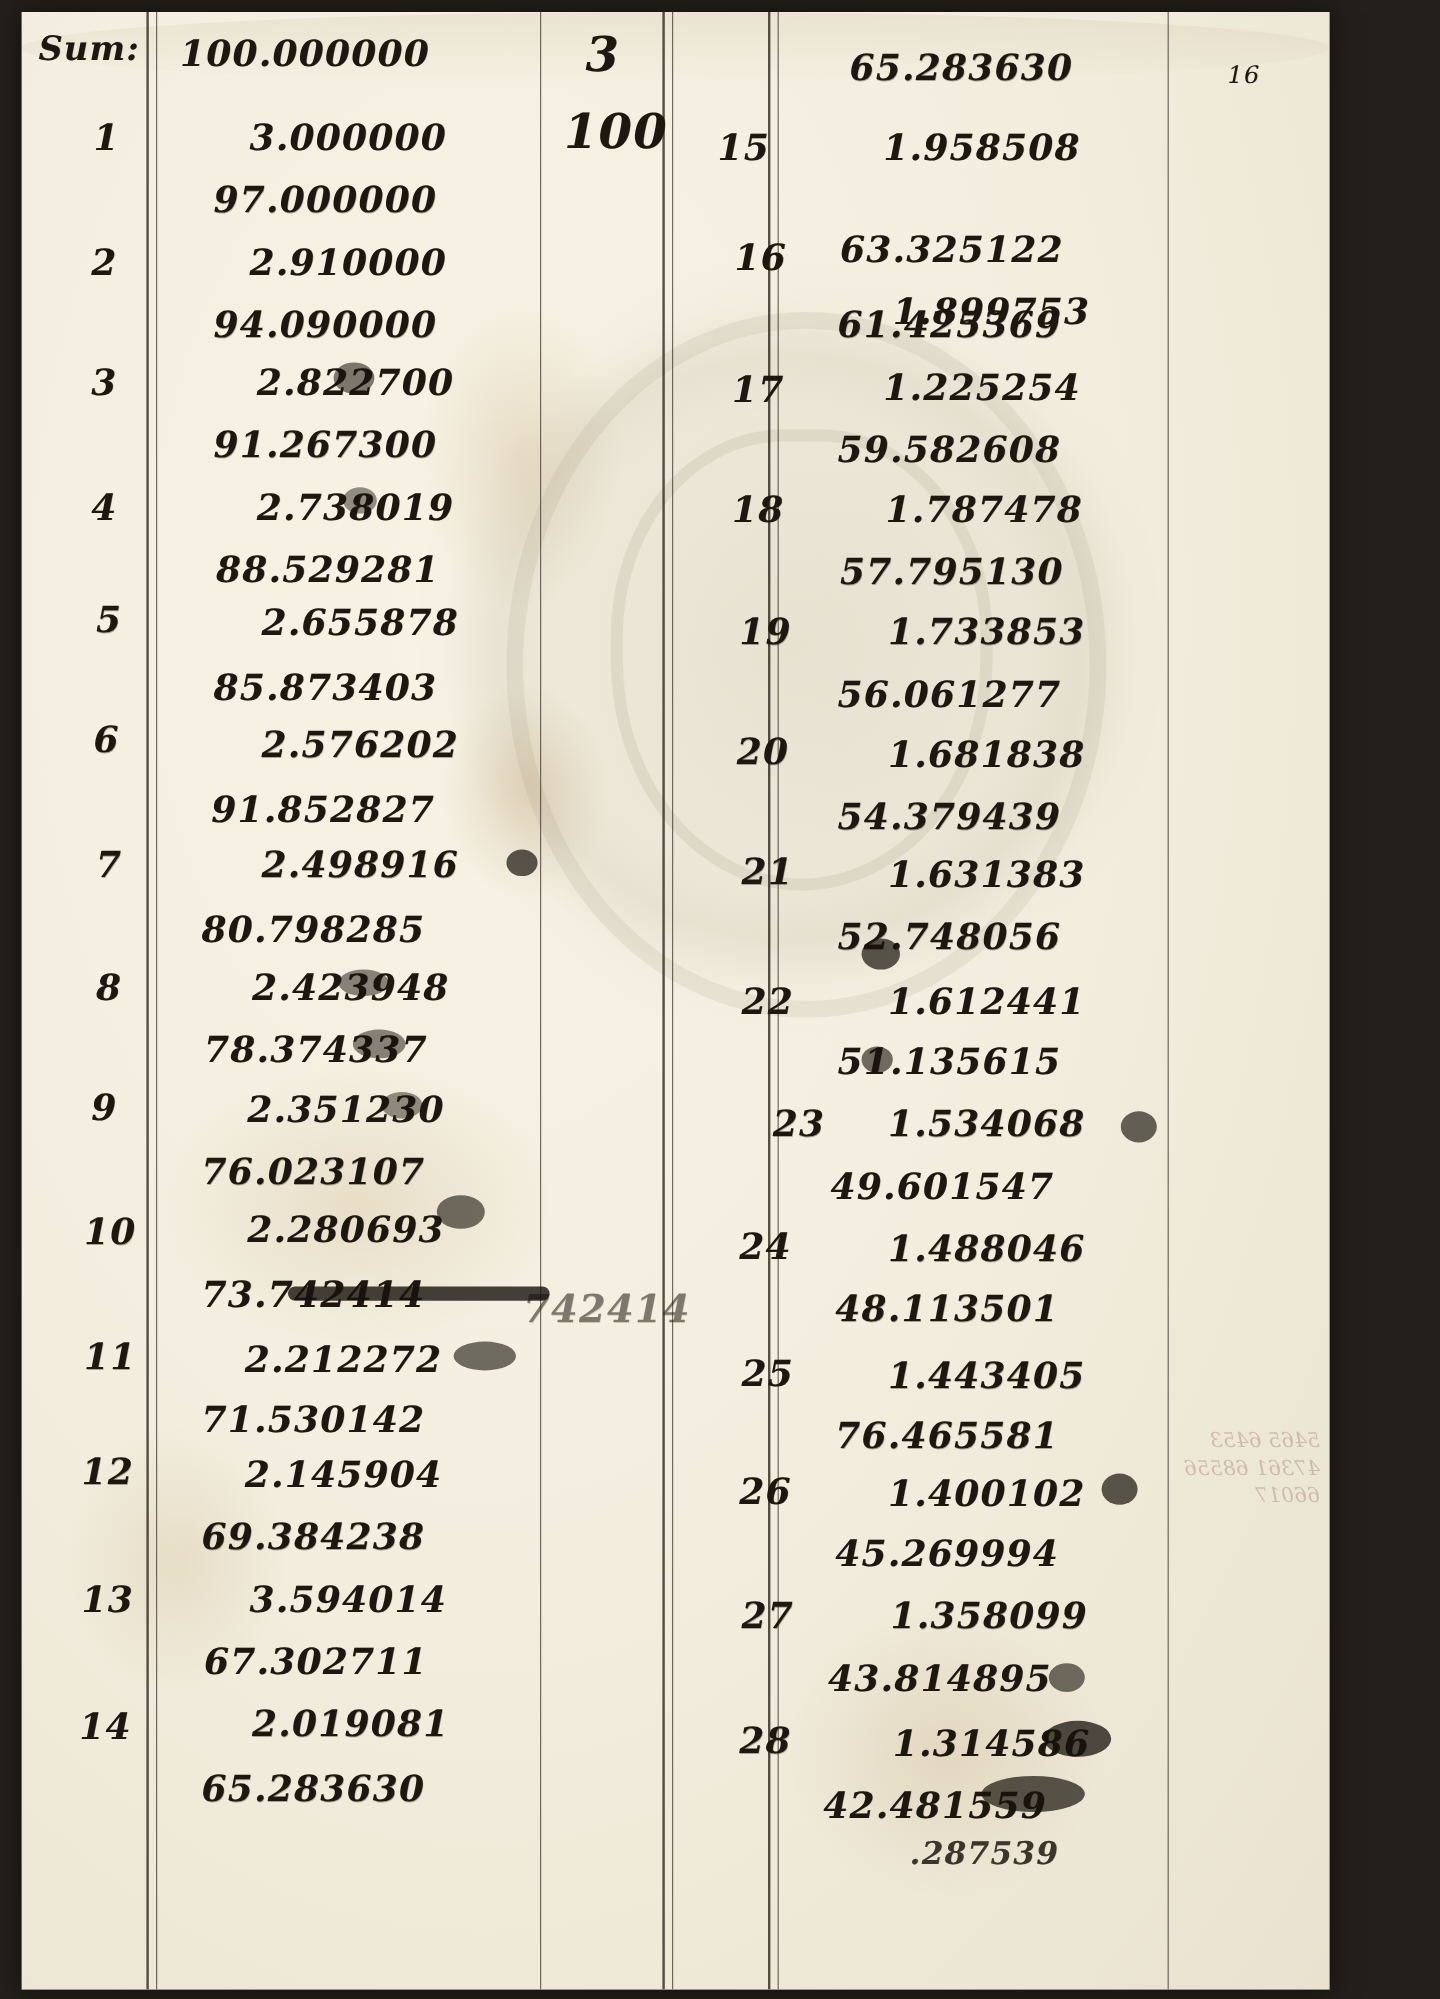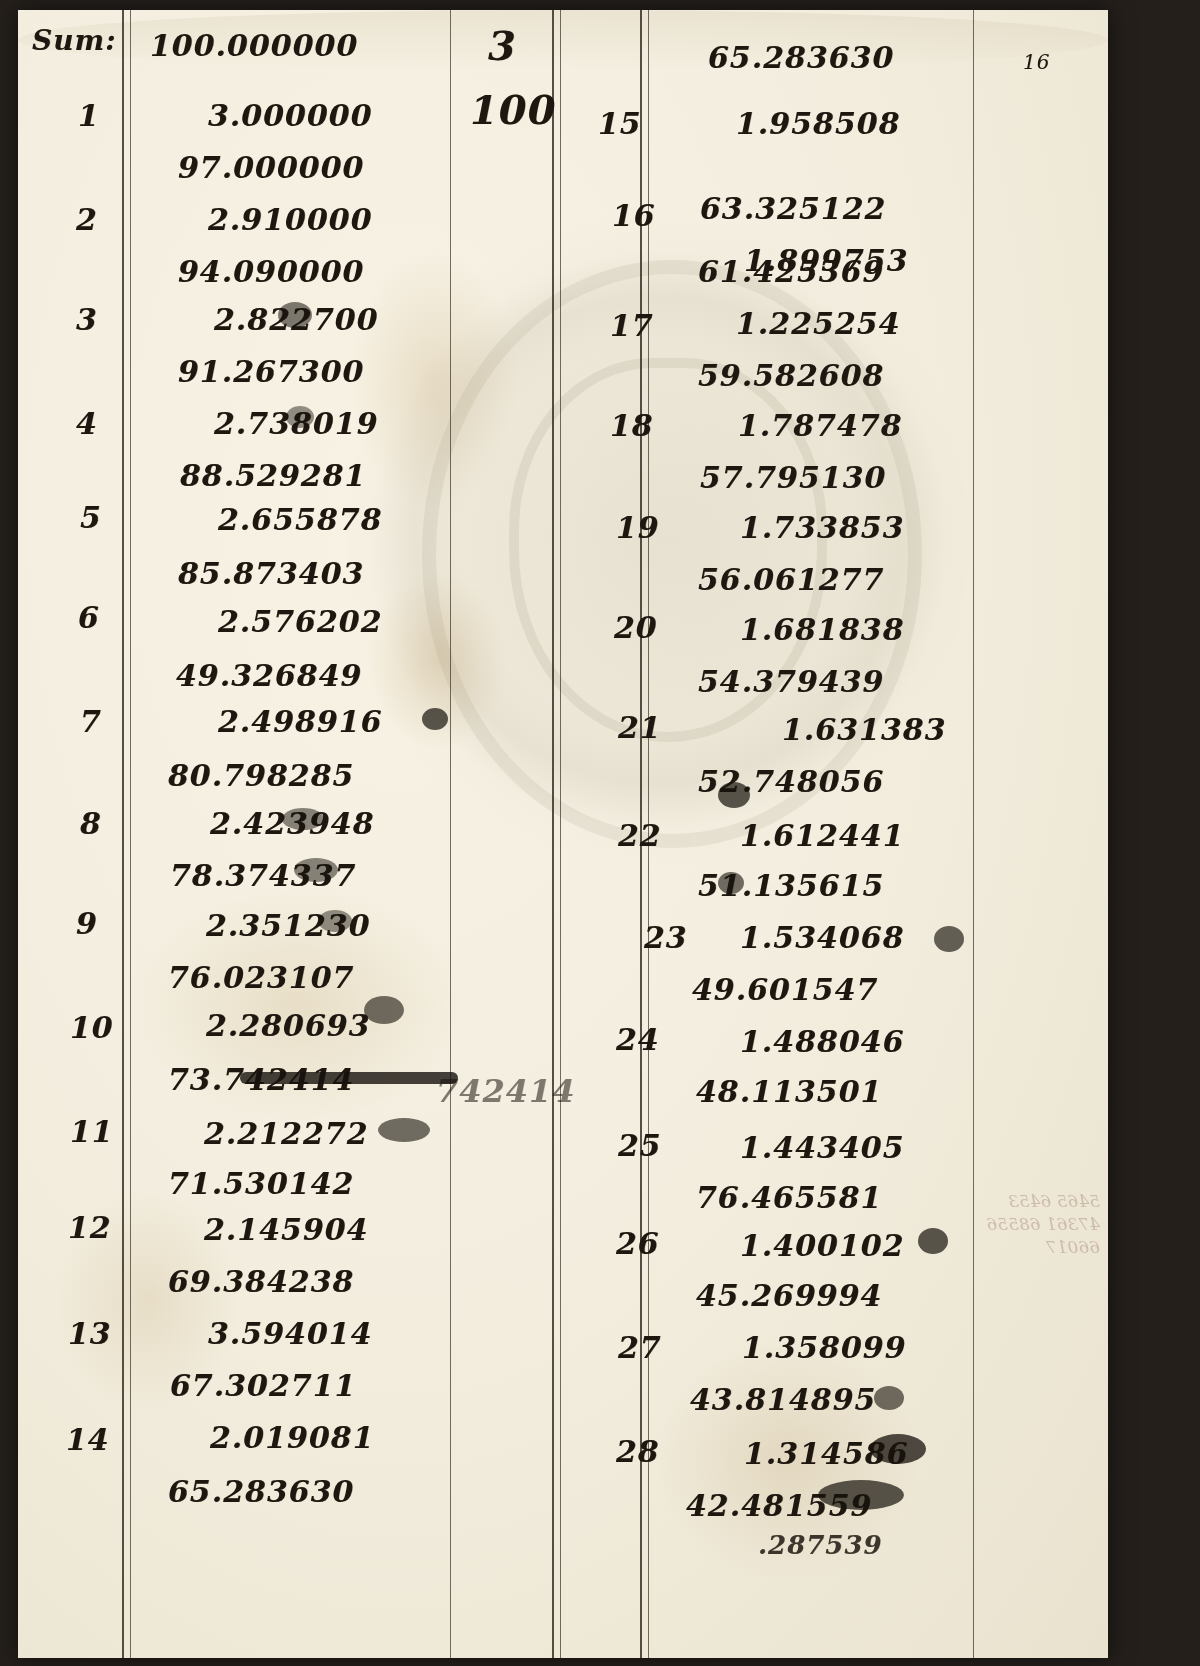--- a/index.html
+++ b/index.html
@@ -177,21 +177,21 @@
     <div class="hw idx" style="left:58px;top:396px;">4</div>
     <div class="hw num" style="left:196px;top:396px;">2.738019</div>
     <div class="hw num" style="left:162px;top:448px;">88.529281</div>
 
     <div class="hw idx" style="left:62px;top:490px;">5</div>
     <div class="hw num" style="left:200px;top:492px;">2.655878</div>
     <div class="hw num" style="left:160px;top:546px;">85.873403</div>
 
     <div class="hw idx" style="left:60px;top:590px;">6</div>
     <div class="hw num" style="left:200px;top:594px;">2.576202</div>
-    <div class="hw num" style="left:158px;top:648px;">49.326849</div>
+    <div class="hw num" style="left:158px;top:648px;">91.852827</div>
 
     <div class="hw idx" style="left:62px;top:694px;">7</div>
     <div class="hw num" style="left:200px;top:694px;">2.498916</div>
     <div class="hw num" style="left:150px;top:748px;">80.798285</div>
 
     <div class="hw idx" style="left:62px;top:796px;">8</div>
     <div class="hw num" style="left:192px;top:796px;">2.423948</div>
     <div class="hw num" style="left:152px;top:848px;">78.374337</div>
 
     <div class="hw idx" style="left:58px;top:896px;">9</div>
@@ -237,21 +237,21 @@
 
     <div class="hw idx" style="left:598px;top:500px;">19</div>
     <div class="hw num" style="left:722px;top:500px;">1.733853</div>
     <div class="hw num" style="left:680px;top:552px;">56.061277</div>
 
     <div class="hw idx" style="left:596px;top:600px;">20</div>
     <div class="hw num" style="left:722px;top:602px;">1.681838</div>
     <div class="hw num" style="left:680px;top:654px;">54.379439</div>
 
     <div class="hw idx" style="left:600px;top:700px;">21</div>
-    <div class="hw num" style="left:764px;top:702px;">1.631383</div>
+    <div class="hw num" style="left:722px;top:702px;">1.631383</div>
     <div class="hw num" style="left:680px;top:754px;">52.748056</div>
 
     <div class="hw idx" style="left:600px;top:808px;">22</div>
     <div class="hw num" style="left:722px;top:808px;">1.612441</div>
     <div class="hw num" style="left:680px;top:858px;">51.135615</div>
 
     <div class="hw idx" style="left:626px;top:910px;">23</div>
     <div class="hw num" style="left:722px;top:910px;">1.534068</div>
     <div class="hw num" style="left:674px;top:962px;">49.601547</div>
 

